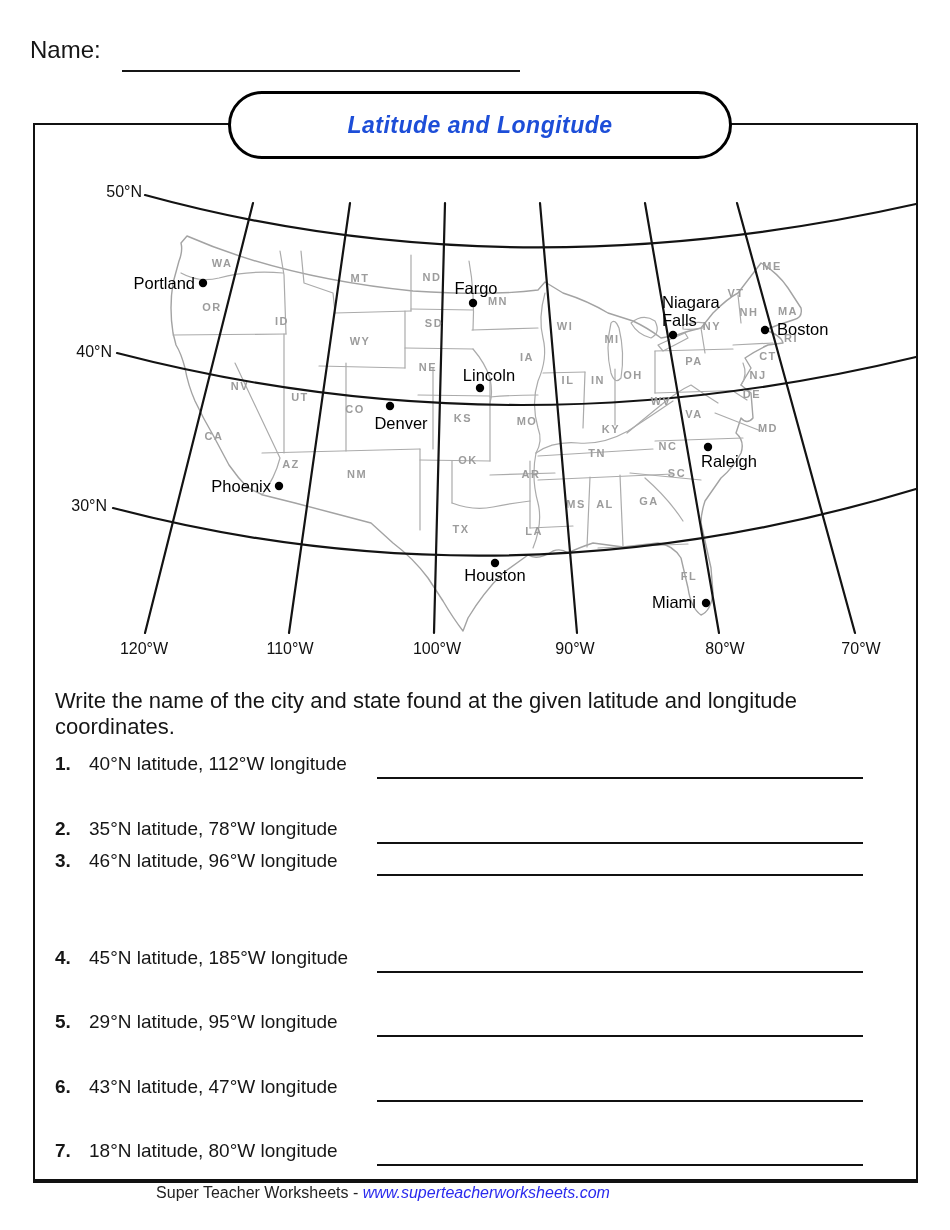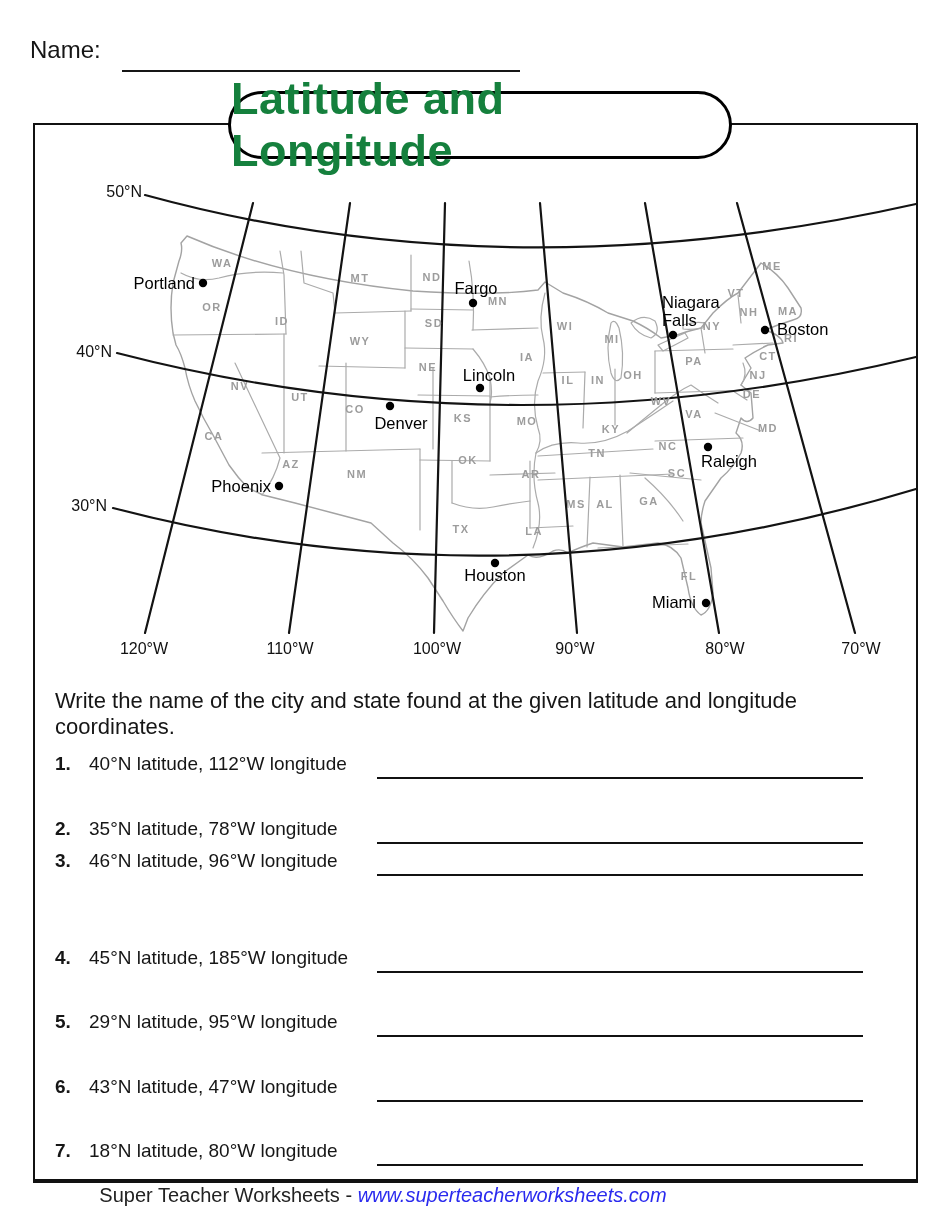--- a/index.html
+++ b/index.html
@@ -7,31 +7,31 @@
     width:950px;height:1230px;position:relative;
     font-family:"Liberation Sans", sans-serif;color:#111;
   }
   .name-row{position:absolute;left:30px;top:36px;font-size:24px;color:#161616;}
   .name-line{position:absolute;left:122px;top:70px;width:398px;border-top:2px solid #161616;}
   .title-pill{
     position:absolute;left:228px;top:91px;width:498px;height:62px;
     background:#fff;border:3px solid #000;border-radius:36px;
     display:flex;align-items:center;justify-content:center;z-index:3;
   }
-  .title-pill span{font-size:45px;font-weight:bold;letter-spacing:0.5px;color:#15803d;}
+  .title-pill span{font-size:23px;font-weight:bold;letter-spacing:0.5px;color:#1d4ed8;font-style:italic;}
   .sheet-box{
     position:absolute;left:33px;top:123px;width:881px;height:1054px;
     border:2px solid #111;border-bottom-width:4px;z-index:1;
   }
   .map-svg{position:absolute;left:33px;top:123px;z-index:2;}
   .instruction{position:absolute;left:55px;top:688px;width:840px;font-size:22px;color:#161616;z-index:2;}
   .qrow{position:absolute;left:55px;height:30px;font-size:19px;color:#161616;z-index:2;}
   .qnum{font-weight:bold;display:inline-block;width:34px;}
   .qline{position:absolute;left:322px;top:24px;width:486px;border-top:2px solid #111;}
-  .footer{position:absolute;left:0;top:1184px;width:766px;text-align:center;font-size:20px;color:#222;z-index:2;}
+  .footer{position:absolute;left:0;top:1184px;width:766px;text-align:center;font-size:16px;color:#222;z-index:2;}
   .footer .link{font-style:italic;}
   
   .grid{stroke:#131313;stroke-width:2.2;fill:none;stroke-linecap:round;}
   .outline{stroke:#a3a3a3;stroke-width:1.4;fill:none;stroke-linejoin:round;stroke-linecap:round;}
   .border{stroke:#ababab;stroke-width:1.2;fill:none;stroke-linejoin:round;stroke-linecap:round;}
   text.coord{font-size:16px;fill:#111;}
   text.state{font-size:11px;font-weight:bold;fill:#9c9c9c;letter-spacing:1.5px;}
   text.city{font-size:16.5px;fill:#000;}
 </style>
 </head>

